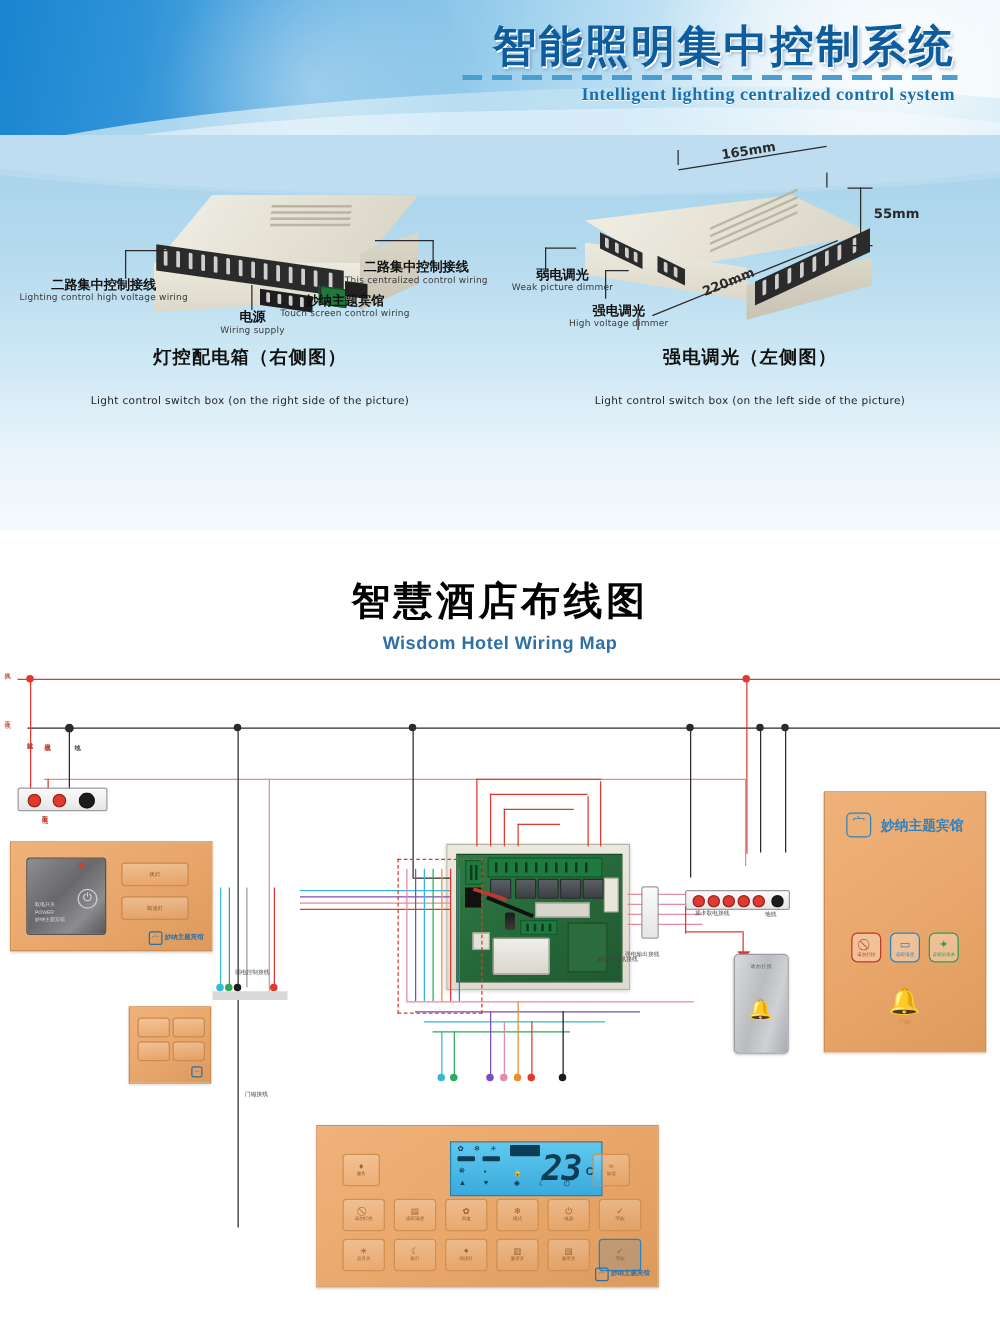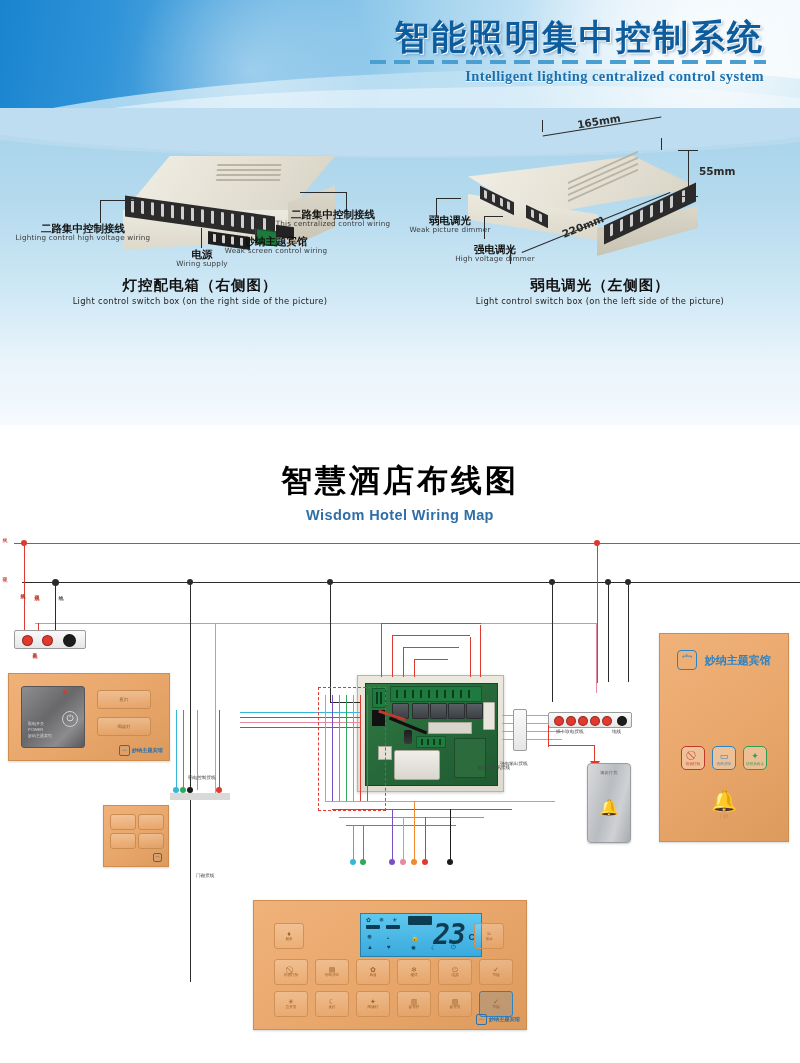--- a/index.html
+++ b/index.html
@@ -44,21 +44,21 @@
   .termrow i{position:absolute;top:12%;width:3px;height:64%;background:#cfcfcf;border-radius:1px;}
   .vents{position:absolute;}
   .vents b{position:absolute;height:2px;background:#b9b4a4;display:block;}
 
   .callout{position:absolute;font-family:"DejaVu Sans",sans-serif;color:#111;line-height:1.15;text-align:center;}
   .callout .cn{font-size:10.5px;font-weight:bold;white-space:nowrap;text-align:center;}
   .callout .en{font-size:7.2px;color:#3a3a3a;white-space:nowrap;letter-spacing:.2px;}
   .lead{position:absolute;border-color:#2b2b2b;border-style:solid;border-width:0;}
   .cap{position:absolute;text-align:center;width:100%;}
   .cap .cn{font-size:14.5px;font-weight:bold;color:#111;letter-spacing:1px;font-family:"DejaVu Sans",sans-serif;}
-  .cap .en{font-size:8.4px;color:#222;letter-spacing:.3px;margin-top:1px;font-family:"DejaVu Sans",sans-serif;}
+  .cap .en{font-size:8.4px;color:#222;letter-spacing:.3px;margin-top:20px;font-family:"DejaVu Sans",sans-serif;}
   .dim{position:absolute;font-size:10.5px;font-weight:bold;color:#2a2a2a;font-family:"DejaVu Sans",sans-serif;white-space:nowrap;}
 
   
   #wirezone{position:absolute;left:0;top:425px;width:800px;height:638px;background:#ffffff;overflow:hidden;}
   .w-title{position:absolute;width:100%;text-align:center;}
   .w-title .cn{font-size:31px;font-weight:bold;color:#000000;letter-spacing:3px;font-family:"DejaVu Sans",sans-serif;}
   .w-title .en{font-size:14.5px;font-weight:bold;color:#2f6fa8;letter-spacing:.4px;margin-top:5px;}
 
   .hline{position:absolute;height:0;border-top-width:1.4px;border-top-style:solid;}
   .vline{position:absolute;width:0;border-left-width:1.4px;border-left-style:solid;}
@@ -198,21 +198,21 @@
     <div class="callout" style="left:8px;top:114px;width:150px;">
       <div class="cn">二路集中控制接线</div>
       <div class="en">Lighting control high voltage wiring</div>
     </div>
     <div class="callout" style="left:160px;top:140px;width:84px;">
       <div class="cn">电源</div>
       <div class="en">Wiring supply</div>
     </div>
     <div class="callout" style="left:210px;top:127px;width:132px;">
       <div class="cn">妙纳主题宾馆</div>
-      <div class="en">Weak screen control wiring</div>
+      <div class="en">Touch screen control wiring</div>
     </div>
     <div class="callout" style="left:268px;top:100px;width:130px;">
       <div class="cn">二路集中控制接线</div>
       <div class="en">This centralized control wiring</div>
     </div>
 
     <div class="cap" style="left:0;top:168px;">
       <div class="cn">灯控配电箱（右侧图）</div>
       <div class="en">Light control switch box (on the right side of the picture)</div>
     </div>
@@ -276,21 +276,21 @@
     <div class="callout" style="left:0px;top:106px;width:100px;">
       <div class="cn">弱电调光</div>
       <div class="en">Weak picture dimmer</div>
     </div>
     <div class="callout" style="left:40px;top:135px;width:110px;">
       <div class="cn">强电调光</div>
       <div class="en">High voltage dimmer</div>
     </div>
 
     <div class="cap" style="left:0;top:168px;">
-      <div class="cn">弱电调光（左侧图）</div>
+      <div class="cn">强电调光（左侧图）</div>
       <div class="en">Light control switch box (on the left side of the picture)</div>
     </div>
   </div>
 </div>
 
 <div id="wirezone">
 
   <div class="w-title" style="top:35px;">
     <div class="cn">智慧酒店布线图</div>
     <div class="en">Wisdom Hotel Wiring Map</div>

